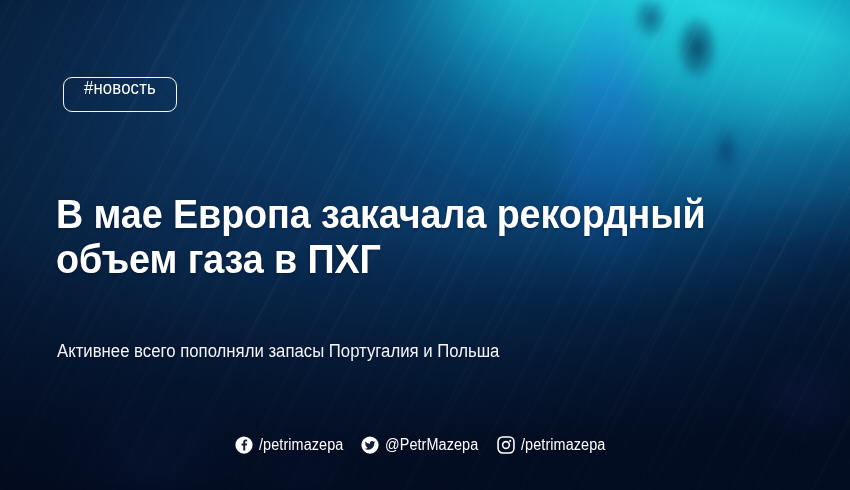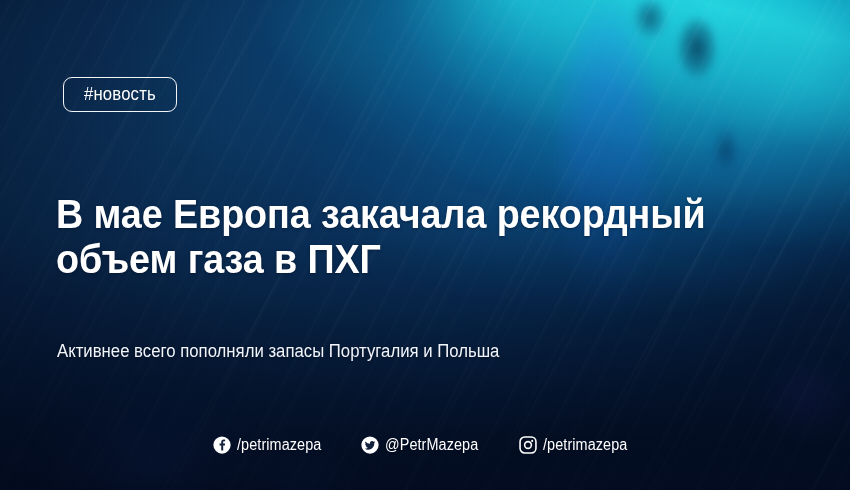--- a/index.html
+++ b/index.html
@@ -114,21 +114,20 @@
     z-index: 5;
     width: 100%;
     height: 100%;
   }
 
   .tag-badge {
     position: absolute;
     left: 63px;
     top: 77px;
     display: inline-flex;
-    align-items: center;
     justify-content: center;
     height: 35px;
     padding: 0 15px 2px 15px;
     border: 1.6px solid rgba(255,255,255,0.95);
     border-radius: 9px;
     box-sizing: border-box;
   }
 
   .tag-badge-label {
     color: #ffffff;
@@ -176,21 +175,21 @@
 
   
   .social-bar {
     position: absolute;
     left: 0;
     right: 0;
     top: 436px;
     display: flex;
     align-items: flex-start;
     justify-content: center;
-    gap: 30px;
+    gap: 8px;
   }
 
   .social-item {
     display: flex;
     align-items: center;
     gap: 6px;
     white-space: nowrap;
   }
 
   .social-icon {

